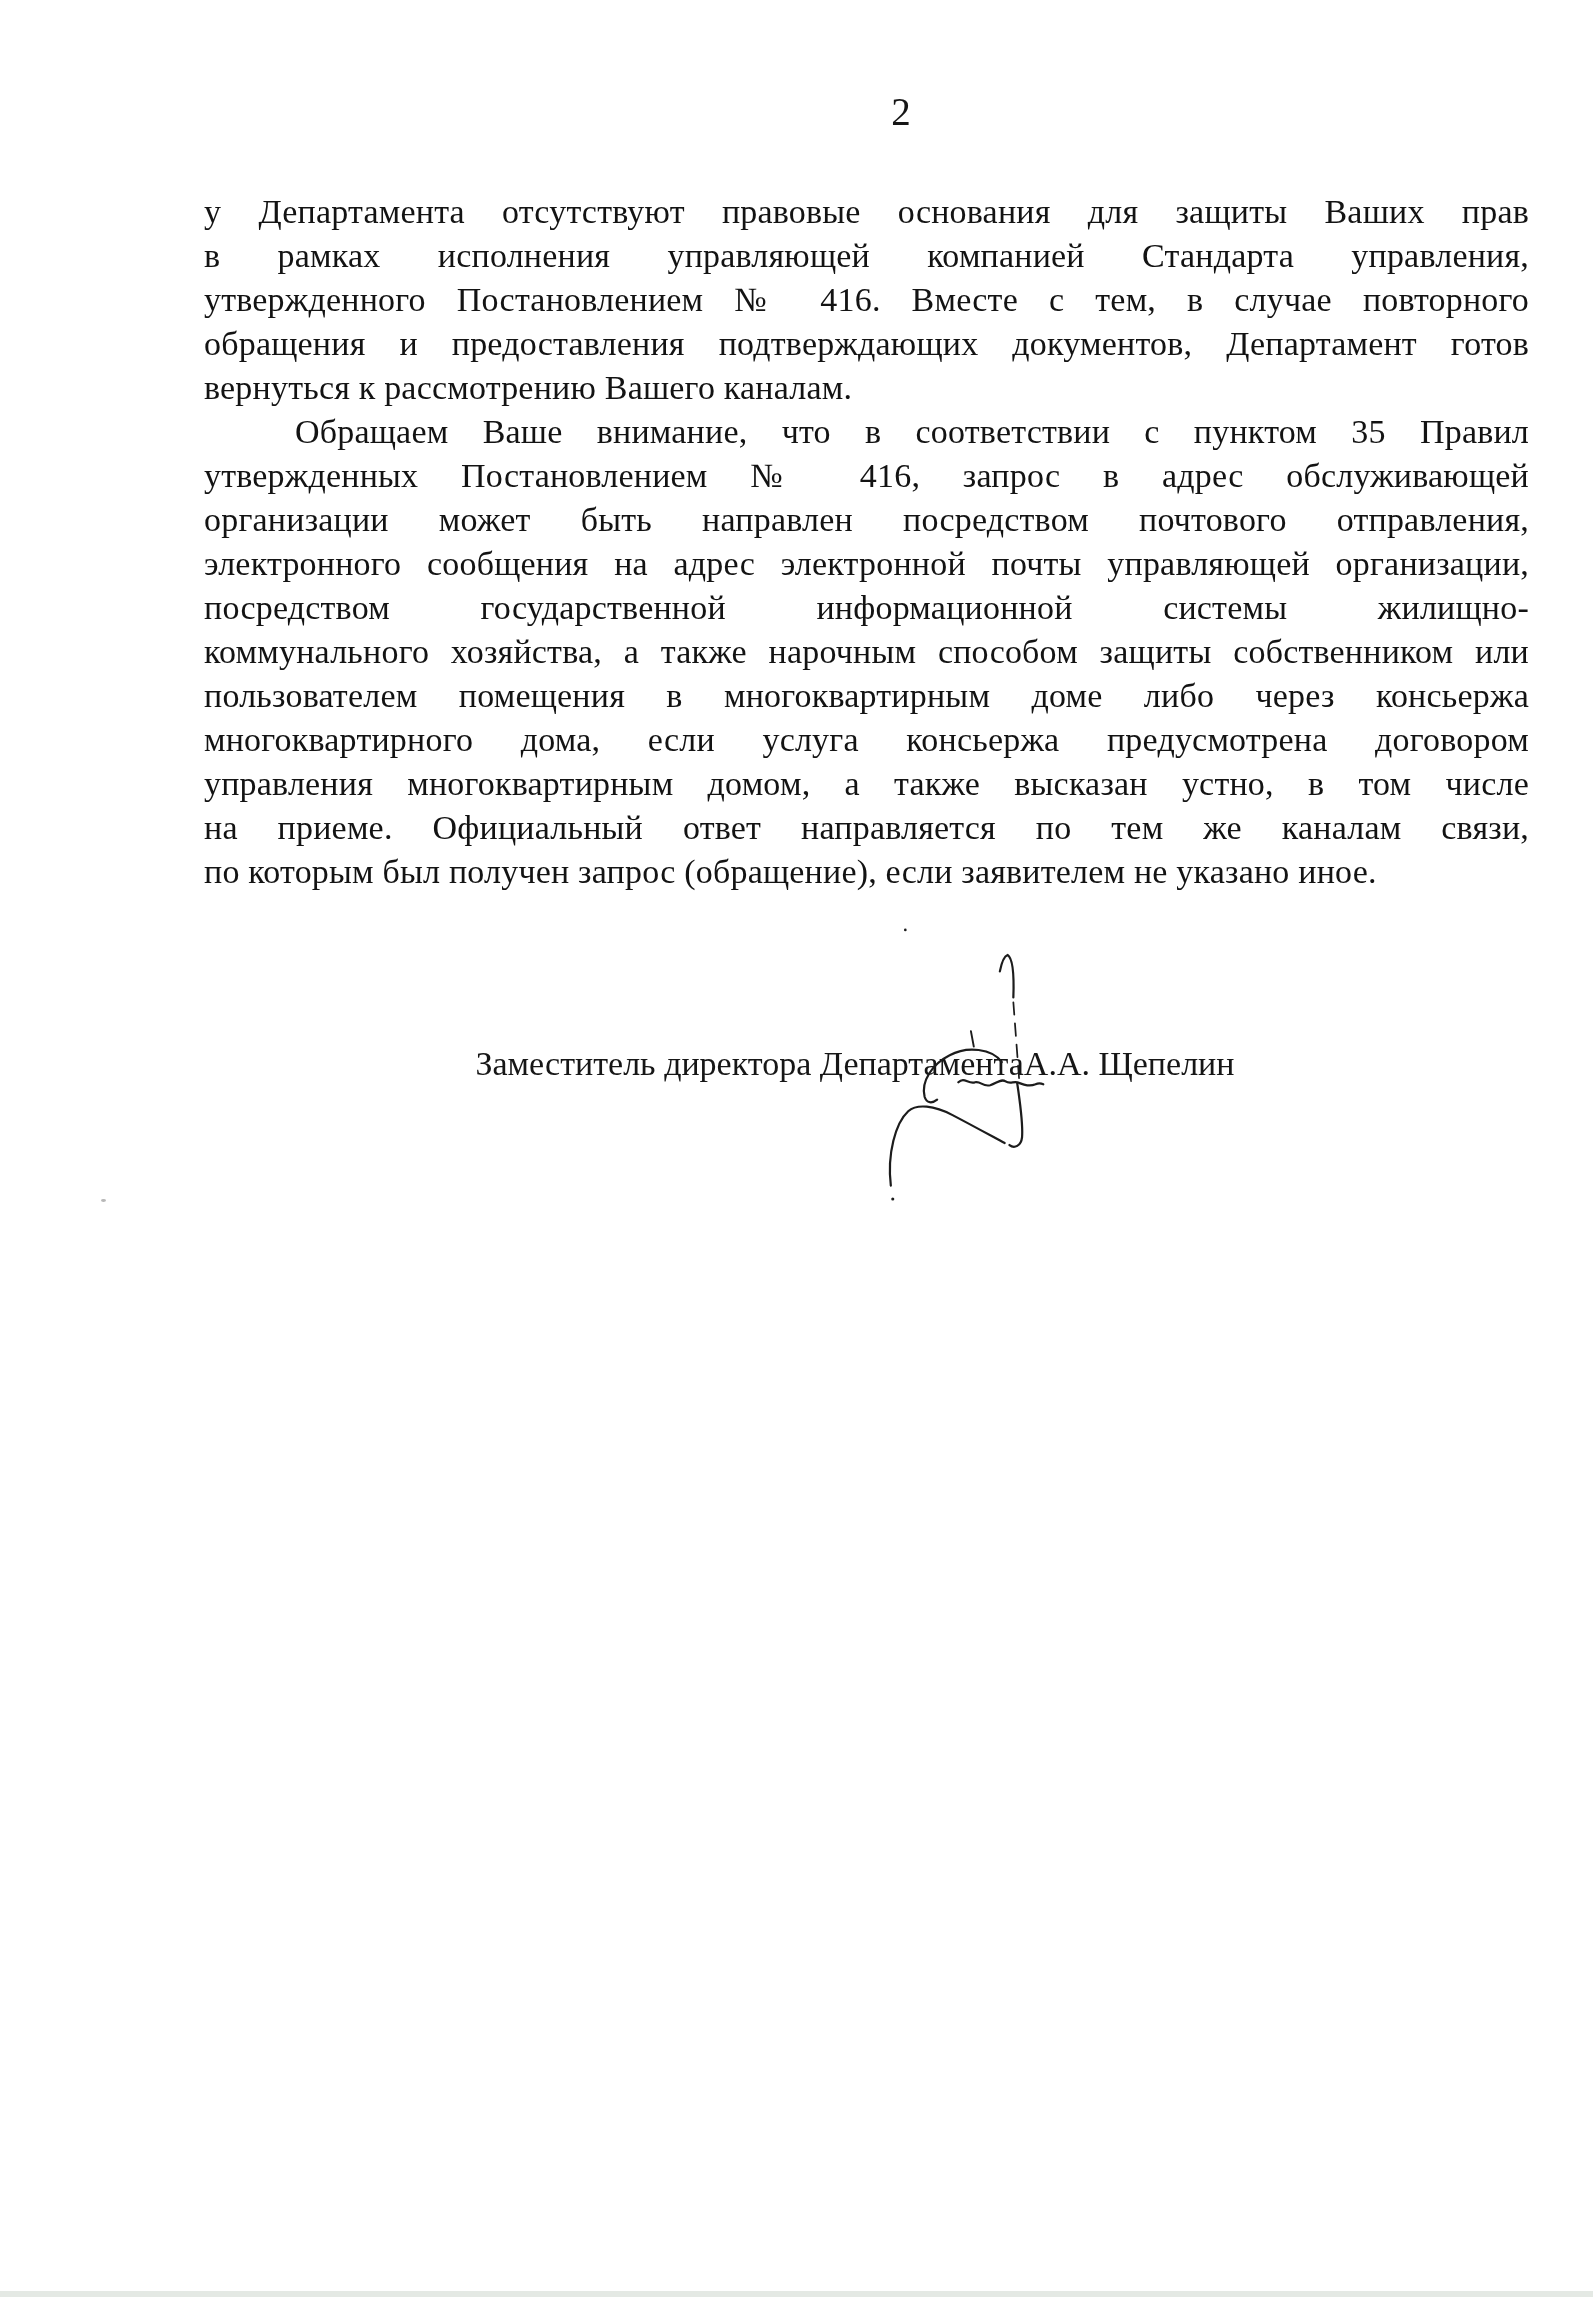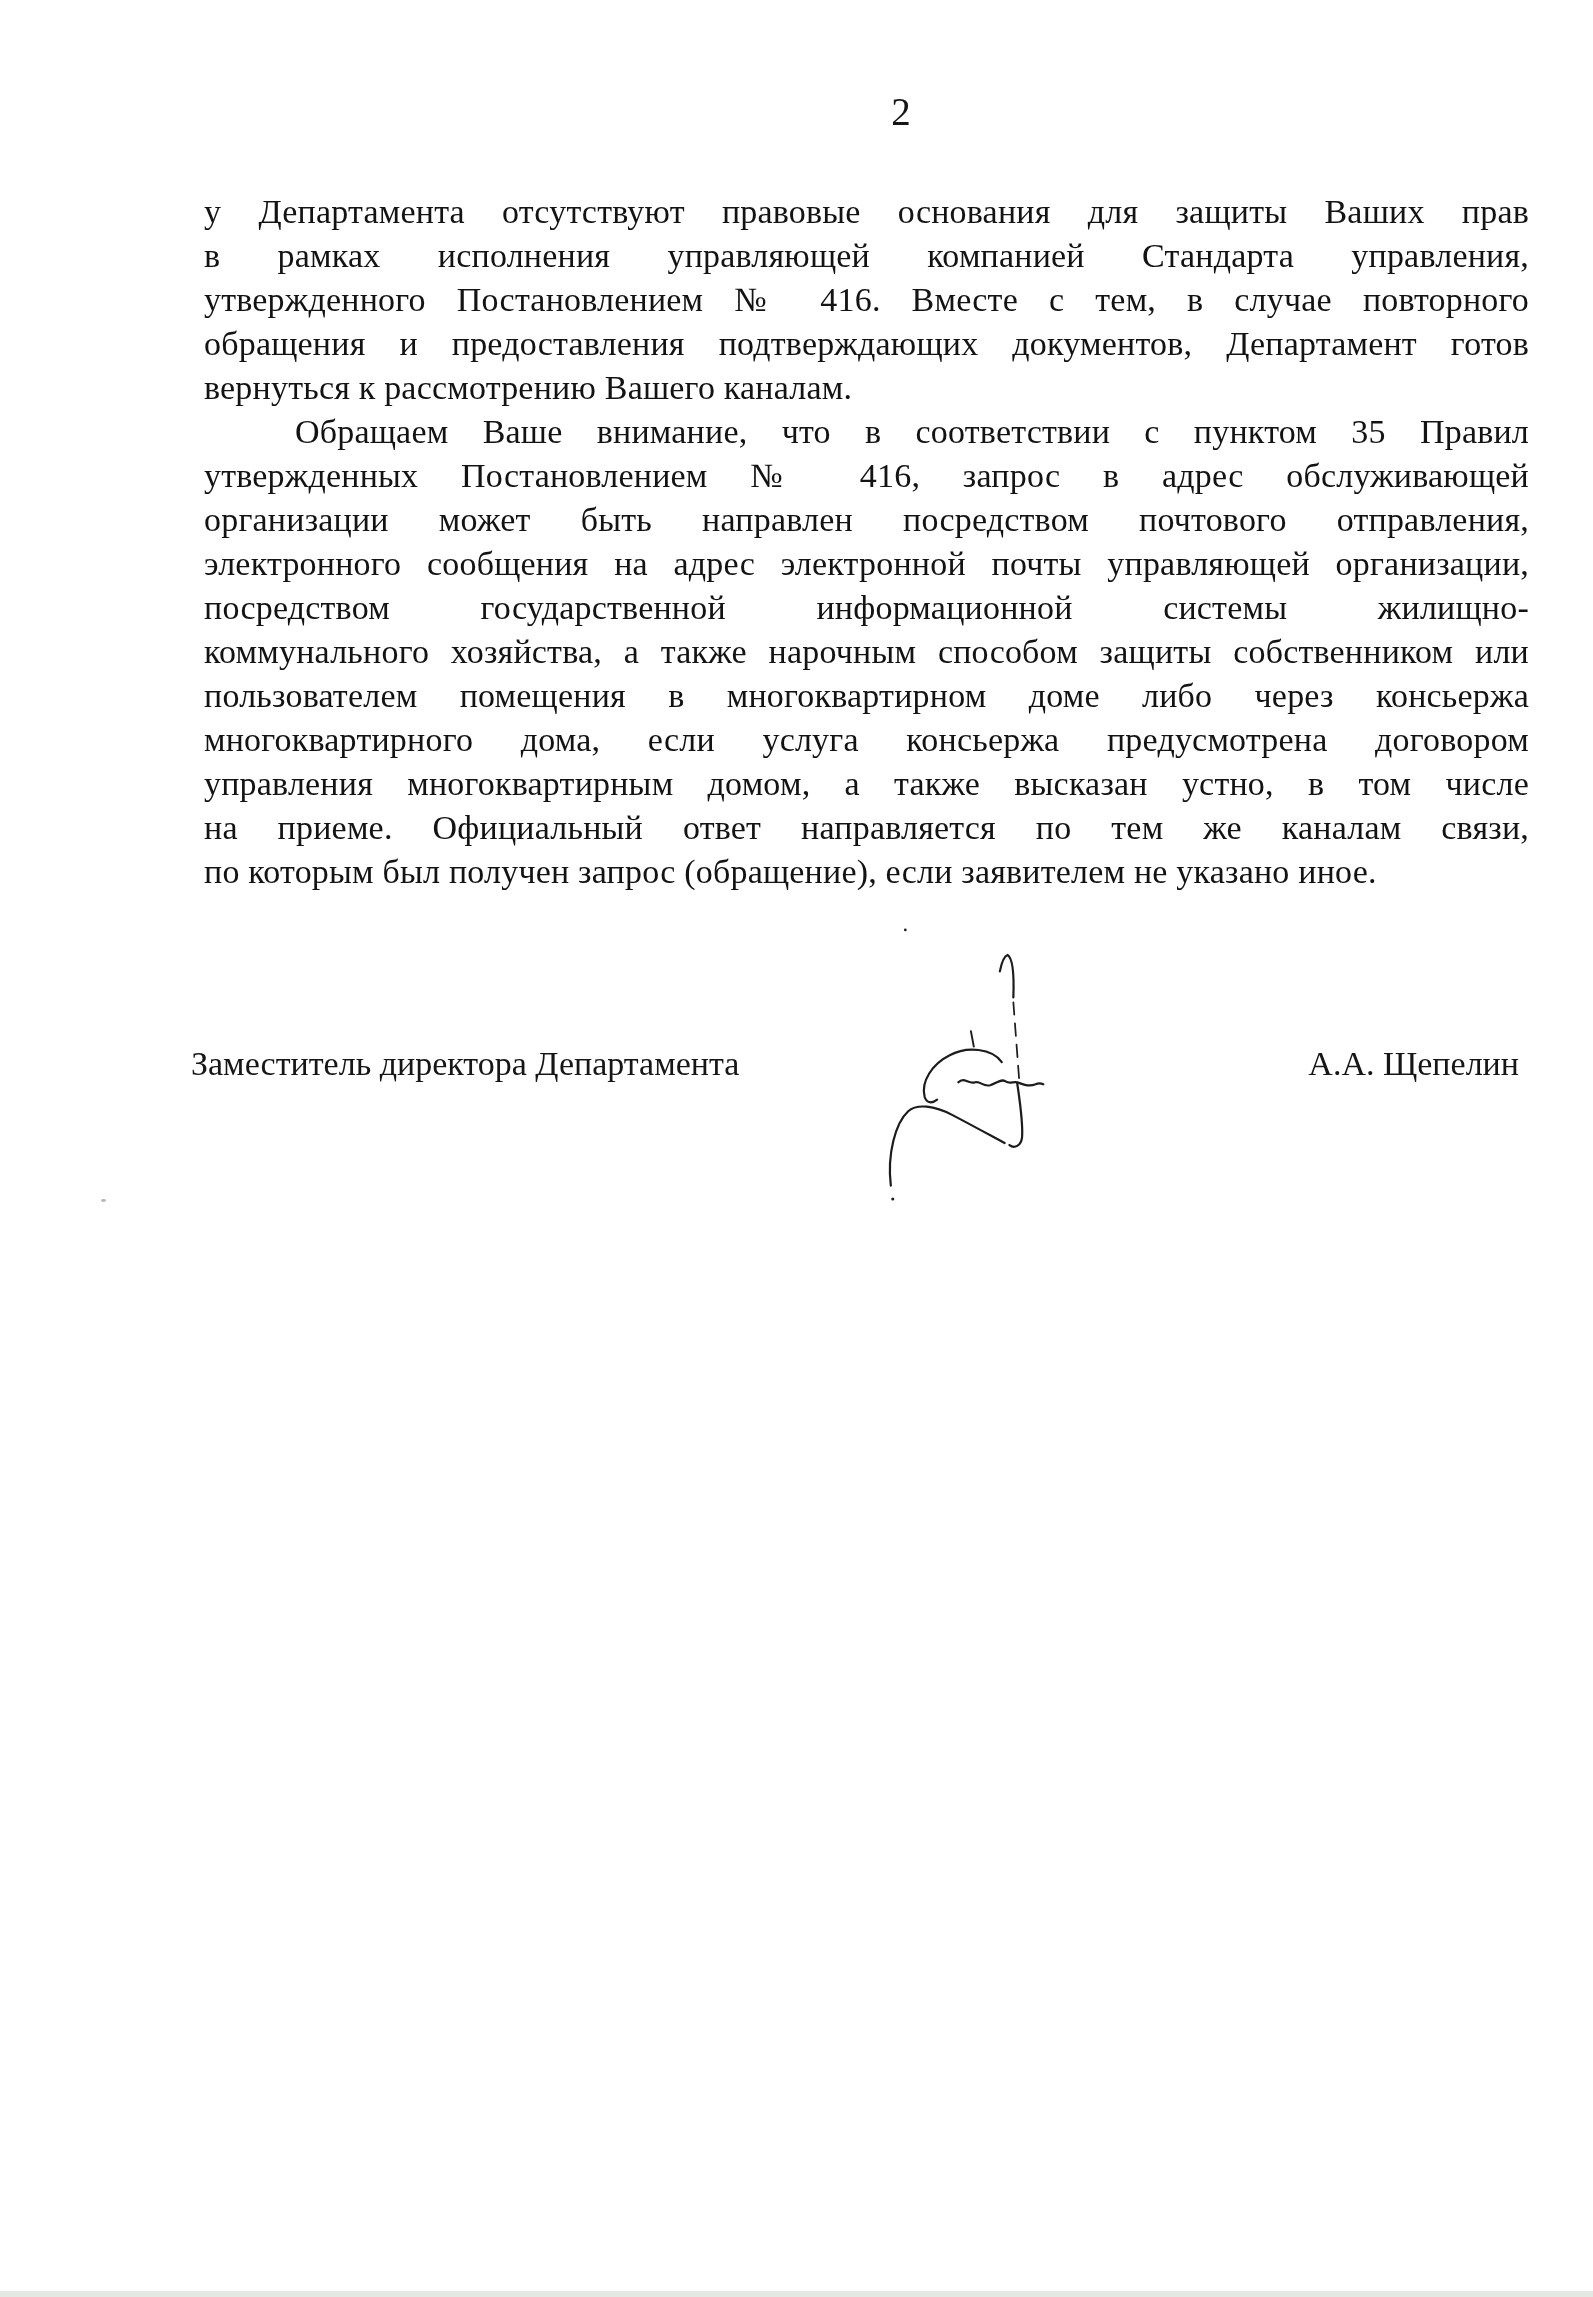--- a/index.html
+++ b/index.html
@@ -38,21 +38,21 @@
     overflow: visible;
   }
   .line.last { text-align-last: left; }
   .line.indent { text-indent: 91px; }
 
   .sign-row {
     position: absolute;
     top: 1045px; left: 191px;
     width: 1328px;
     display: flex;
-    justify-content: space-between;
+    justify-content: center;
     font-size: 34px;
     color: #161616;
   }
 
   .signature-wrap {
     position: absolute;
     top: 927px; left: 859px;
     width: 328px; height: 328px;
   }
 
@@ -94,21 +94,21 @@
     <div class="line">утвержденного Постановлением № 416. Вместе с тем, в случае повторного</div>
     <div class="line">обращения и предоставления подтверждающих документов, Департамент готов</div>
     <div class="line last">вернуться к рассмотрению Вашего каналам.</div>
 
     <div class="line indent">Обращаем Ваше внимание, что в соответствии с пунктом 35 Правил</div>
     <div class="line">утвержденных Постановлением № 416,  запрос в адрес обслуживающей</div>
     <div class="line">организации может быть направлен посредством почтового отправления,</div>
     <div class="line">электронного сообщения на адрес электронной почты управляющей организации,</div>
     <div class="line">посредством государственной информационной системы жилищно-</div>
     <div class="line">коммунального хозяйства, а также нарочным способом защиты собственником или</div>
-    <div class="line">пользователем помещения в многоквартирном доме либо через консьержа</div>
+    <div class="line">пользователем помещения в многоквартирным доме либо через консьержа</div>
     <div class="line">многоквартирного дома, если услуга консьержа предусмотрена договором</div>
     <div class="line">управления многоквартирным домом, а также высказан устно, в том числе</div>
     <div class="line">на приеме. Официальный ответ направляется по тем же каналам связи,</div>
     <div class="line last">по которым был получен запрос (обращение), если заявителем не указано иное.</div>
   </div>
 
   <div class="sign-row">
     <span>Заместитель директора Департамента</span>
     <span>А.А. Щепелин</span>
   </div>

